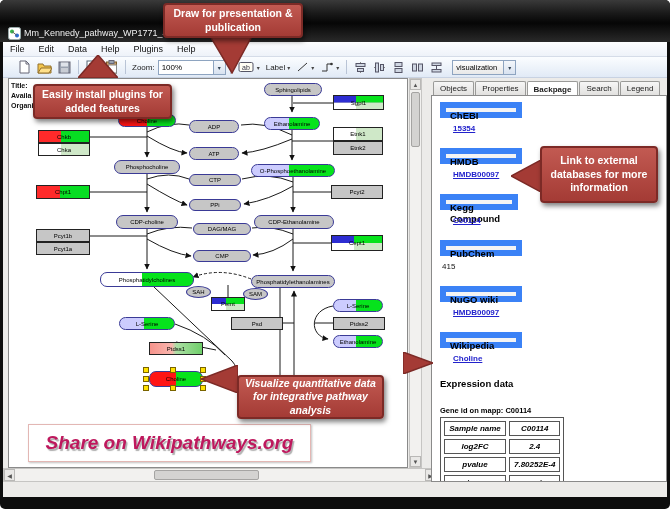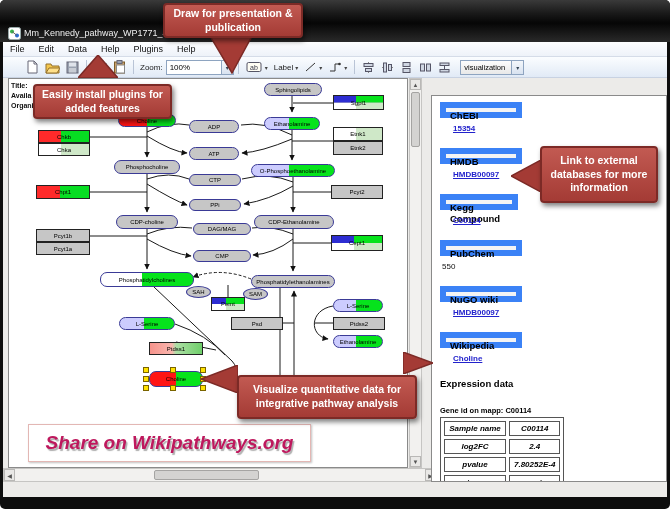--- a/index.html
+++ b/index.html
@@ -7,21 +7,21 @@
   #frame { position:relative; width:670px; height:509px; background:#0d0d0d; border-radius:5px; overflow:hidden; }
   
   #titlebar { position:absolute; left:0; top:0; width:670px; height:42px;
     background:linear-gradient(180deg,#3a3a3a 0%,#1b1b1b 30%,#060606 55%,#2a2a2a 100%); }
   #titlebar .ttl { position:absolute; left:24px; top:28px; color:#f0f0f0; font-size:9px; }
   #app-icon { position:absolute; left:8px; top:27px; }
   
   #appbody { position:absolute; left:3px; top:42px; width:664px; height:455px; background:#ecebe9; }
   #menubar { position:absolute; left:0; top:0; width:664px; height:15px; background:linear-gradient(180deg,#fdfeff,#eef2f9); border-bottom:1px solid #d5dce8; display:flex; align-items:center; }
   #menubar span { font-size:9px; padding:0 7px; color:#111; }
-  #toolbar { position:absolute; left:0; top:15px; width:664px; height:21px; background:linear-gradient(180deg,#fbfdff,#e1eaf6); border-bottom:1px solid #c8d2e2; display:flex; align-items:center; padding-left:20px; }
+  #toolbar { position:absolute; left:0; top:15px; width:664px; height:21px; background:linear-gradient(180deg,#fbfdff,#e1eaf6); border-bottom:1px solid #c8d2e2; display:flex; align-items:center; padding-left:12px; }
   .tb-btn { height:17px; min-width:18px; display:flex; align-items:center; justify-content:center; border:1px solid transparent; border-radius:2px; padding:0 2px; }
   .sep { width:1px; height:14px; background:#b9c4d6; margin:0 4px; }
   .caret { font-size:6px; color:#444; margin-left:2px; }
   .zoom-lbl { font-size:8px; color:#222; margin:0 3px 0 2px; }
   .combo { height:15px; background:#fff; border:1px solid #8ea4c0; display:flex; align-items:center; font-size:8px; }
   .combo .cv { flex:1; padding-left:3px; white-space:nowrap; overflow:hidden; }
   .combo .cbtn { width:12px; height:100%; background:linear-gradient(180deg,#f4f7fb,#d8e2f0); border-left:1px solid #8ea4c0; display:flex; align-items:center; justify-content:center; font-size:6px; color:#345; }
   .tool-txt { font-size:8px; color:#222; }
   
   #canvas { position:absolute; left:5px; top:36px; width:400px; height:390px; background:#fff; border:1px solid #8a8a8a; overflow:hidden; }
@@ -306,29 +306,36 @@
       <div class="sc-arrow" style="left:0;bottom:0;width:11px;height:11px;">▼</div>
     </div>
 
     <div class="hscroll">
       <div class="sc-arrow" style="left:0;top:0;width:11px;height:12px;">◀</div>
       <div class="sc-thumb" style="left:150px;top:1px;width:105px;height:10px;"></div>
       <div class="sc-arrow" style="right:0;top:0;width:11px;height:12px;">▶</div>
     </div>
 
     <div id="panel">
+      <div id="tabs">
+        <div class="tab">Objects</div>
+        <div class="tab">Properties</div>
+        <div class="tab active">Backpage</div>
+        <div class="tab">Search</div>
+        <div class="tab">Legend</div>
+      </div>
       <div id="panel-content">
         <div class="bp-hdr">ChEBI</div>
         <div class="bp-val"><a href="#">15354</a></div>
         <div class="bp-hdr">HMDB</div>
         <div class="bp-val"><a href="#">HMDB00097</a></div>
         <div class="bp-hdr wide">Kegg Compound</div>
         <div class="bp-val"><a href="#">C00114</a></div>
         <div class="bp-hdr">PubChem</div>
-        <div class="bp-val plain">550</div>
+        <div class="bp-val plain">415</div>
         <div class="bp-hdr">NuGO wiki</div>
         <div class="bp-val"><a href="#">HMDB00097</a></div>
         <div class="bp-hdr">Wikipedia</div>
         <div class="bp-val"><a href="#">Choline</a></div>
         <div class="exp-hdr">Expression data</div>
         <div class="gene-line">Gene id on mapp: C00114</div>
         <table id="exp-table">
           <tbody>
               <tr>
             <td class="c1">Sample name</td>
@@ -361,21 +368,21 @@
   <div class="co" style="left:33px;top:84px;width:139px;height:35px;">Easily install plugins for added features</div>
   <svg class="co-arrow" style="left:78px;top:55px;" width="40" height="23">
     <polygon points="20,0 40,23 0,23" fill="#a43b35" stroke="#7c2a26" stroke-width="1.5"></polygon>
   </svg>
 
   <div class="co" style="left:540px;top:146px;width:118px;height:57px;">Link to external databases for more information</div>
   <svg class="co-arrow" style="left:511px;top:160px;" width="30" height="32">
     <polygon points="0,16 30,0 30,32" fill="#a43b35" stroke="#7c2a26" stroke-width="1.5"></polygon>
   </svg>
 
-  <div class="co" style="left:237px;top:375px;width:180px;height:44px;">Visualize quantitative data for integrative pathway analysis</div>
+  <div class="co" style="left:237px;top:375px;width:147px;height:44px;font-style:italic;">Visualize quantitative data for integrative pathway analysis</div>
   <svg class="co-arrow" style="left:201px;top:365px;" width="37" height="28">
     <polygon points="0,14 37,0 37,28" fill="#a43b35" stroke="#7c2a26" stroke-width="1.5"></polygon>
   </svg>
   <svg class="co-arrow" style="left:403px;top:352px;" width="30" height="22">
     <polygon points="30,11 0,0 0,22" fill="#a43b35" stroke="#7c2a26" stroke-width="1.5"></polygon>
   </svg>
 
   <div id="share-box">
     <span>Share on Wikipathways.org</span>
   </div>

